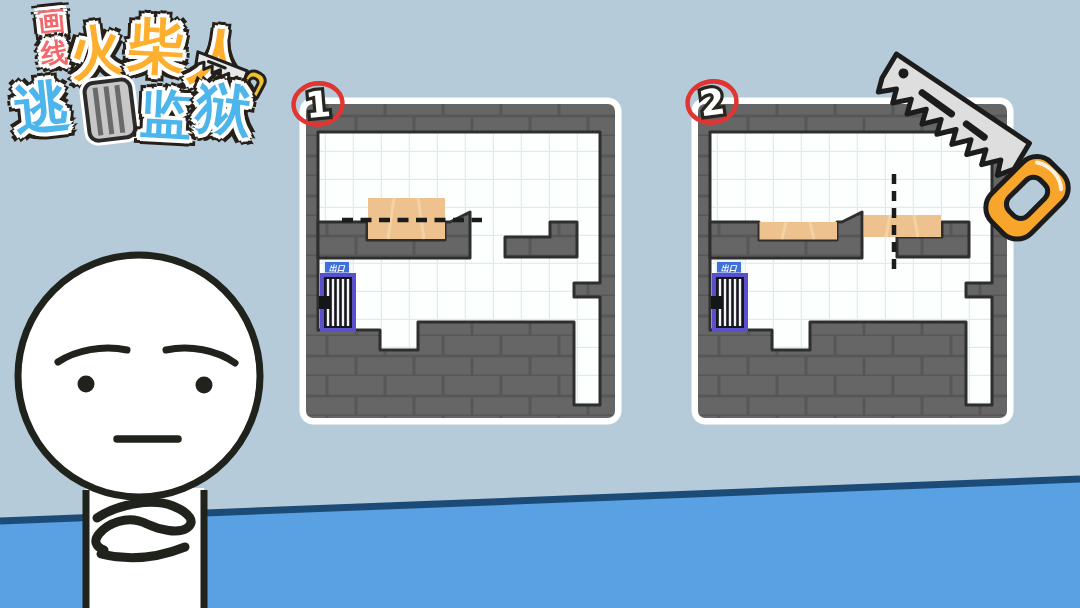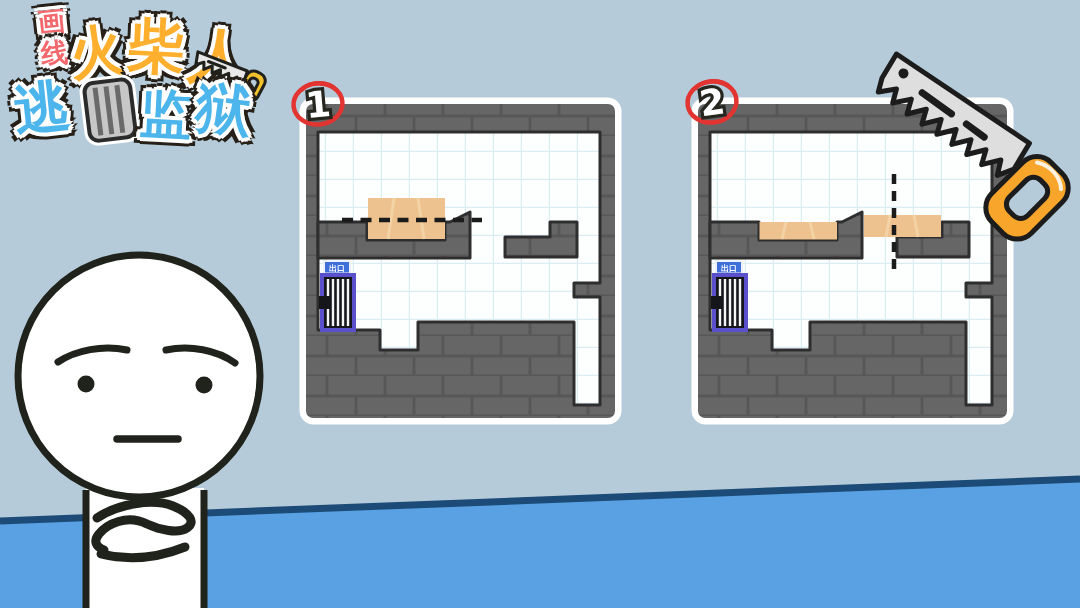--- a/index.html
+++ b/index.html
@@ -1,19 +1,19 @@
 <!DOCTYPE html>
 <html><head>
 <meta charset="utf-8">
 <style>
   html,body{margin:0;padding:0;}
   body{font-family:"DejaVu Sans",sans-serif;}
   #stage{position:relative;width:1080px;height:608px;background:#b5cbd9;overflow:hidden;}
   #stage svg{position:absolute;overflow:visible;}
-  .panel-card{position:absolute;width:325px;height:330px;}
+  .panel-card{position:absolute;width:325px;height:330px;font-style:italic;}
   .panel-card svg{left:0;top:0;}
   .badge-svg{position:absolute;width:56px;height:52px;}
   .badge-num{font-family:"DejaVu Sans",sans-serif;}
   .logo{position:absolute;left:8px;top:2px;width:280px;height:165px;}
   .lchar{position:absolute;font-weight:bold;line-height:1;white-space:nowrap;
     text-shadow:
       -3px -3px 0 #fff, 3px -3px 0 #fff, -3px 3px 0 #fff, 3px 3px 0 #fff,
       -4px 0 0 #fff, 4px 0 0 #fff, 0 -4px 0 #fff, 0 4px 0 #fff,
       -6px -6px 0 #262019, 6px -6px 0 #262019, -6px 6px 0 #262019, 6px 6px 0 #262019,
       -7px 0 0 #262019, 7px 0 0 #262019, 0 -7px 0 #262019, 0 7px 0 #262019;}

